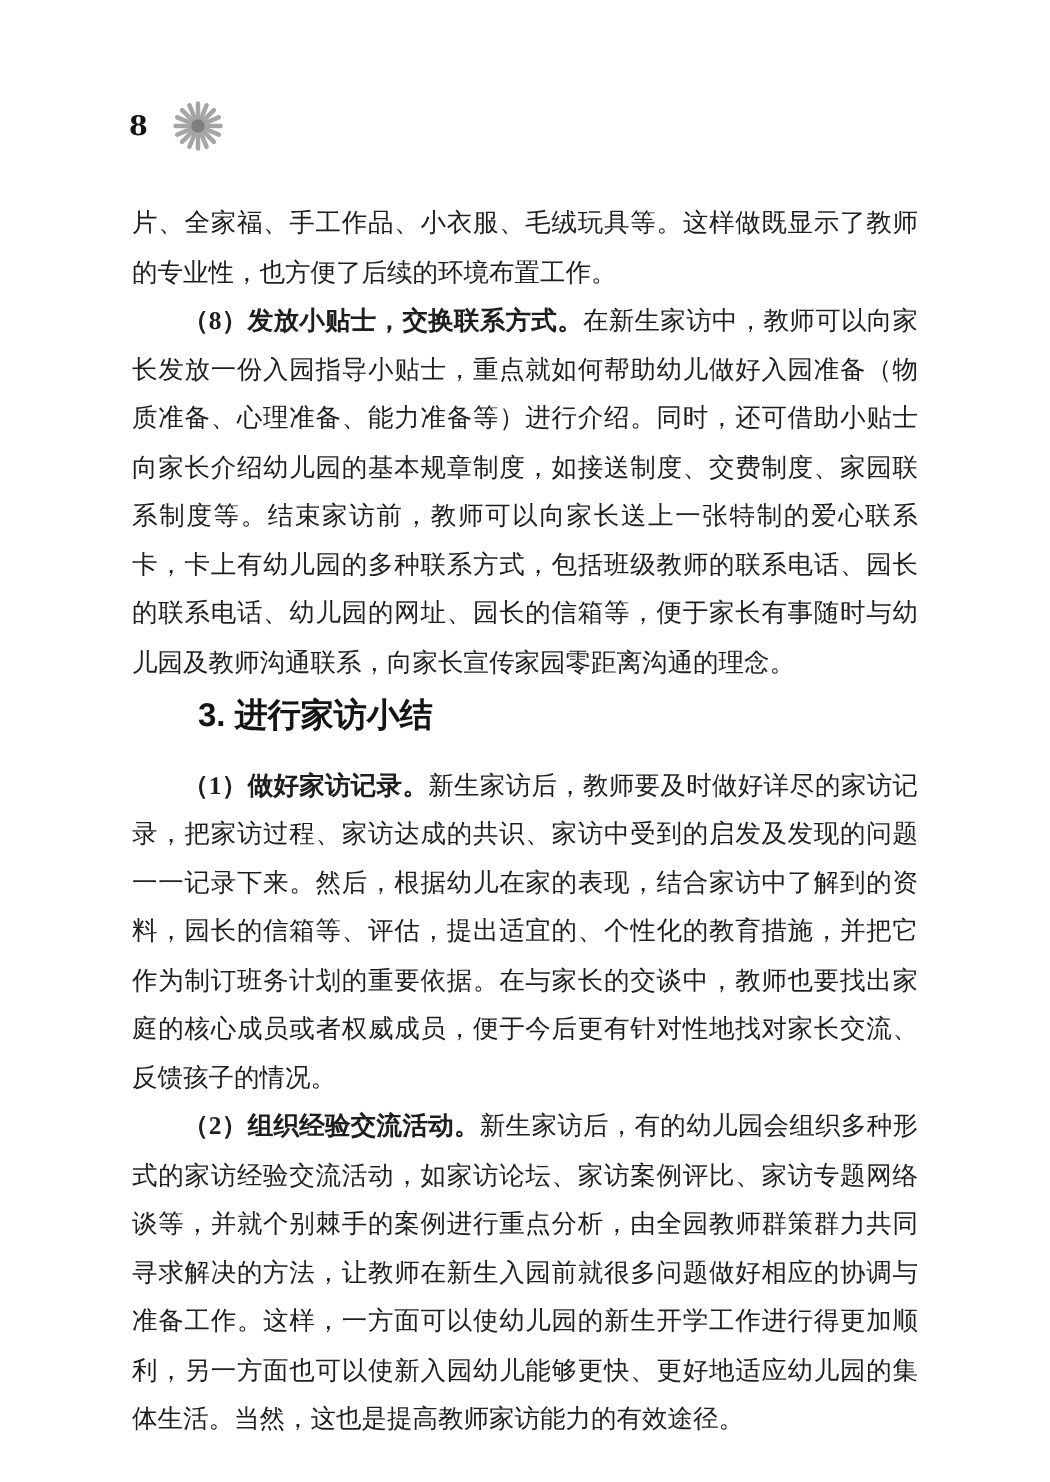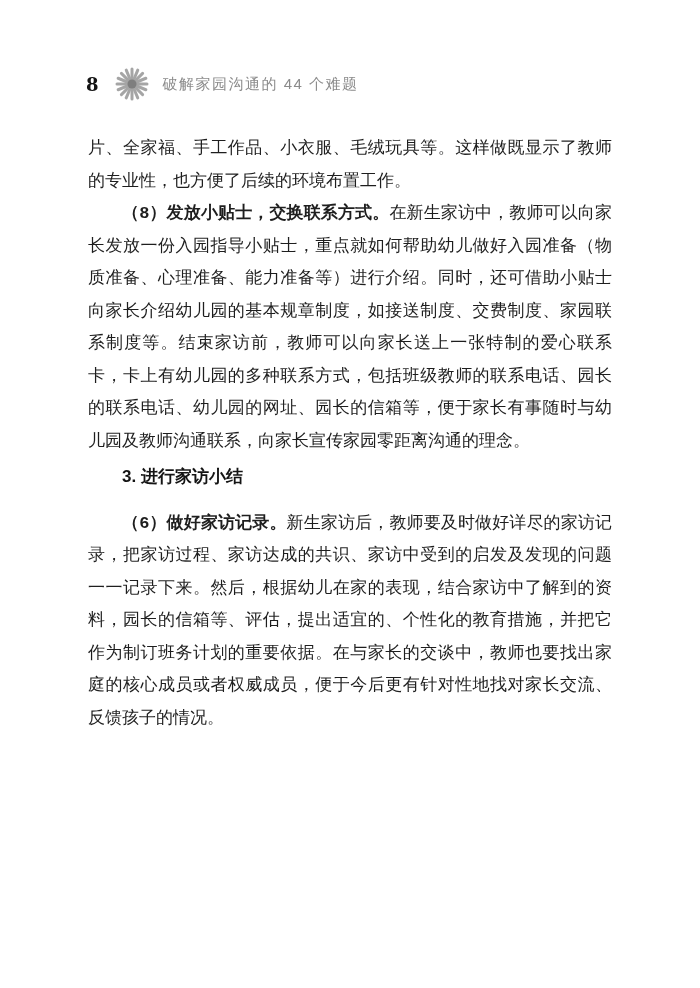--- a/index.html
+++ b/index.html
@@ -47,31 +47,30 @@
     top: 133px;
     width: 524px;
     font-size: 17px;
     line-height: 32.5px;
     text-align: justify;
     text-justify: inter-character;
   }
   p.para {
     margin: 0;
     padding: 0;
-    font-family: Liberation Mono, monospace;
   }
   p.indent {
     text-indent: 2em;
   }
   .lead {
     font-weight: bold;
   }
   .section-heading {
     font-family: "Liberation Sans", "DejaVu Sans", sans-serif;
-    font-size: 17px;
+    font-size: 22px;
     font-weight: bold;
     color: #141414;
     margin: 3px 0 14px 0;
     text-indent: 2em;
     line-height: 32.5px;
     text-align: left;
   }
 </style>
 </head>
 <body>
@@ -96,29 +95,29 @@
           <line x1="18" y1="18" x2="18" y2="3" transform="rotate(225 18 18)"></line>
           <line x1="18" y1="18" x2="18" y2="3" transform="rotate(247.5 18 18)"></line>
           <line x1="18" y1="18" x2="18" y2="3" transform="rotate(270 18 18)"></line>
           <line x1="18" y1="18" x2="18" y2="3" transform="rotate(292.5 18 18)"></line>
           <line x1="18" y1="18" x2="18" y2="3" transform="rotate(315 18 18)"></line>
           <line x1="18" y1="18" x2="18" y2="3" transform="rotate(337.5 18 18)"></line>
         </g>
         <circle cx="18" cy="18" r="4.5" fill="#7e7e7e"></circle>
       </svg>
     </span>
-    <span class="head-title">破解家园沟通的 44 个难题</span>
   </div>
 
   <div class="content">
 
     <p class="para"><span>片、全家福、手工作品、小衣服、毛绒玩具等。这样做既显示了教师的专业性，也方便了后续的环境布置工作。</span></p>
 
     <p class="para indent"><span class="lead">（8）发放小贴士，交换联系方式。</span><span>在新生家访中，教师可以向家长发放一份入园指导小贴士，重点就如何帮助幼儿做好入园准备（物质准备、心理准备、能力准备等）进行介绍。同时，还可借助小贴士向家长介绍幼儿园的基本规章制度，如接送制度、交费制度、家园联系制度等。结束家访前，教师可以向家长送上一张特制的爱心联系卡，卡上有幼儿园的多种联系方式，包括班级教师的联系电话、园长的联系电话、幼儿园的网址、园长的信箱等，便于家长有事随时与幼儿园及教师沟通联系，向家长宣传家园零距离沟通的理念。</span></p>
 
     <h3 class="section-heading">3. 进行家访小结</h3>
 
-    <p class="para indent"><span class="lead">（6）做好家访记录。</span><span>新生家访后，教师要及时做好详尽的家访记录，把家访过程、家访达成的共识、家访中受到的启发及发现的问题一一记录下来。然后，根据幼儿在家的表现，结合家访中了解到的资料，园长的信箱等、评估，提出适宜的、个性化的教育措施，并把它作为制订班务计划的重要依据。在与家长的交谈中，教师也要找出家庭的核心成员或者权威成员，便于今后更有针对性地找对家长交流、反馈孩子的情况。</span></p>
+    <p class="para indent"><span class="lead">（1）做好家访记录。</span><span>新生家访后，教师要及时做好详尽的家访记录，把家访过程、家访达成的共识、家访中受到的启发及发现的问题一一记录下来。然后，根据幼儿在家的表现，结合家访中了解到的资料，园长的信箱等、评估，提出适宜的、个性化的教育措施，并把它作为制订班务计划的重要依据。在与家长的交谈中，教师也要找出家庭的核心成员或者权威成员，便于今后更有针对性地找对家长交流、反馈孩子的情况。</span></p>
 
+    <p class="para indent"><span class="lead">（2）组织经验交流活动。</span><span>新生家访后，有的幼儿园会组织多种形式的家访经验交流活动，如家访论坛、家访案例评比、家访专题网络谈等，并就个别棘手的案例进行重点分析，由全园教师群策群力共同寻求解决的方法，让教师在新生入园前就很多问题做好相应的协调与准备工作。这样，一方面可以使幼儿园的新生开学工作进行得更加顺利，另一方面也可以使新入园幼儿能够更快、更好地适应幼儿园的集体生活。当然，这也是提高教师家访能力的有效途径。</span></p>
 
   </div>
 
 </div>
 
 </body></html>

